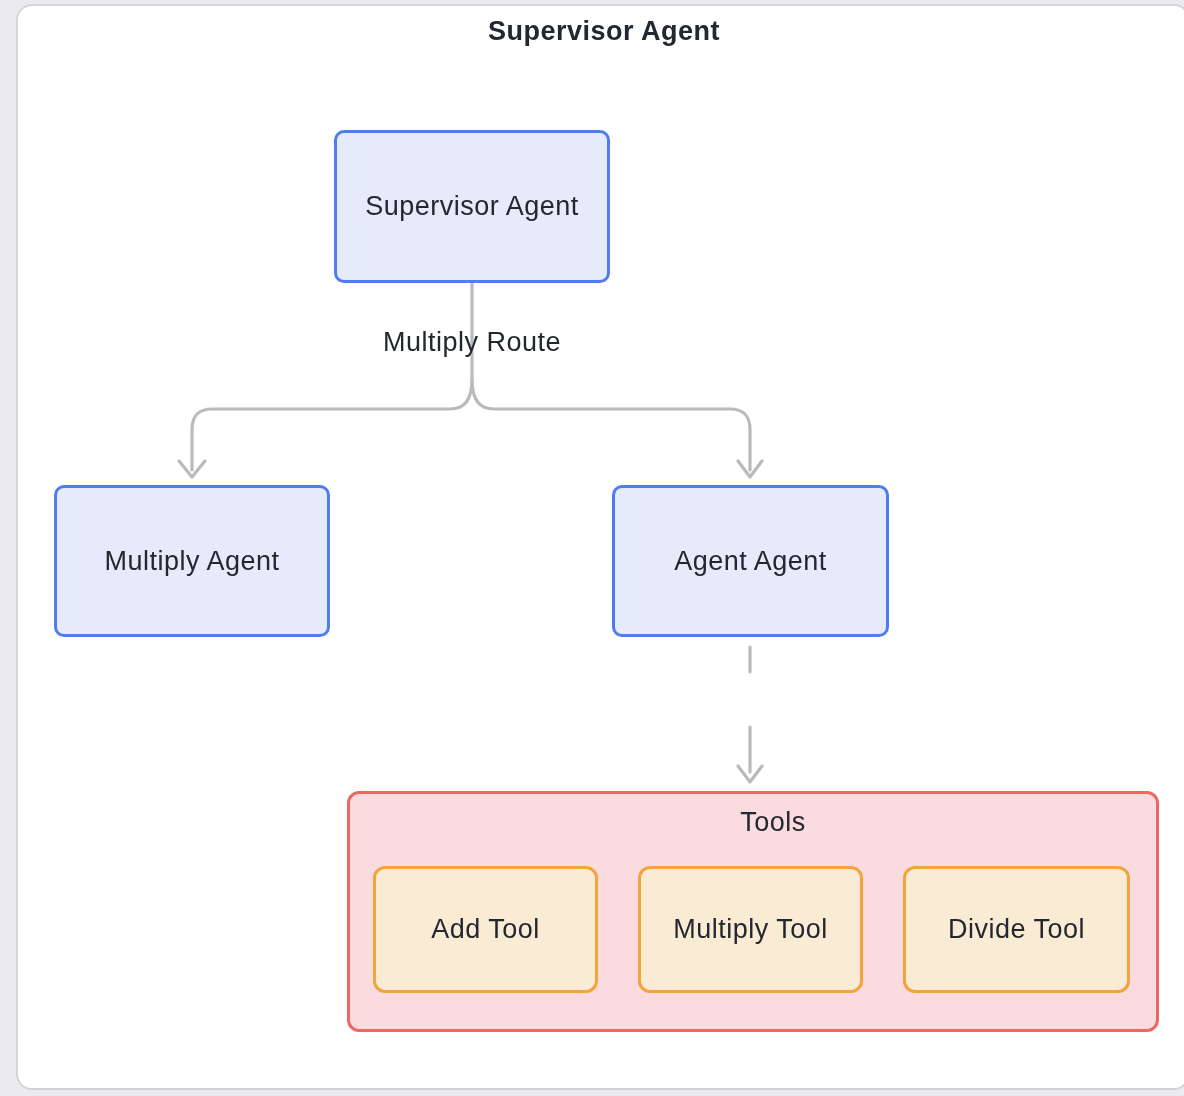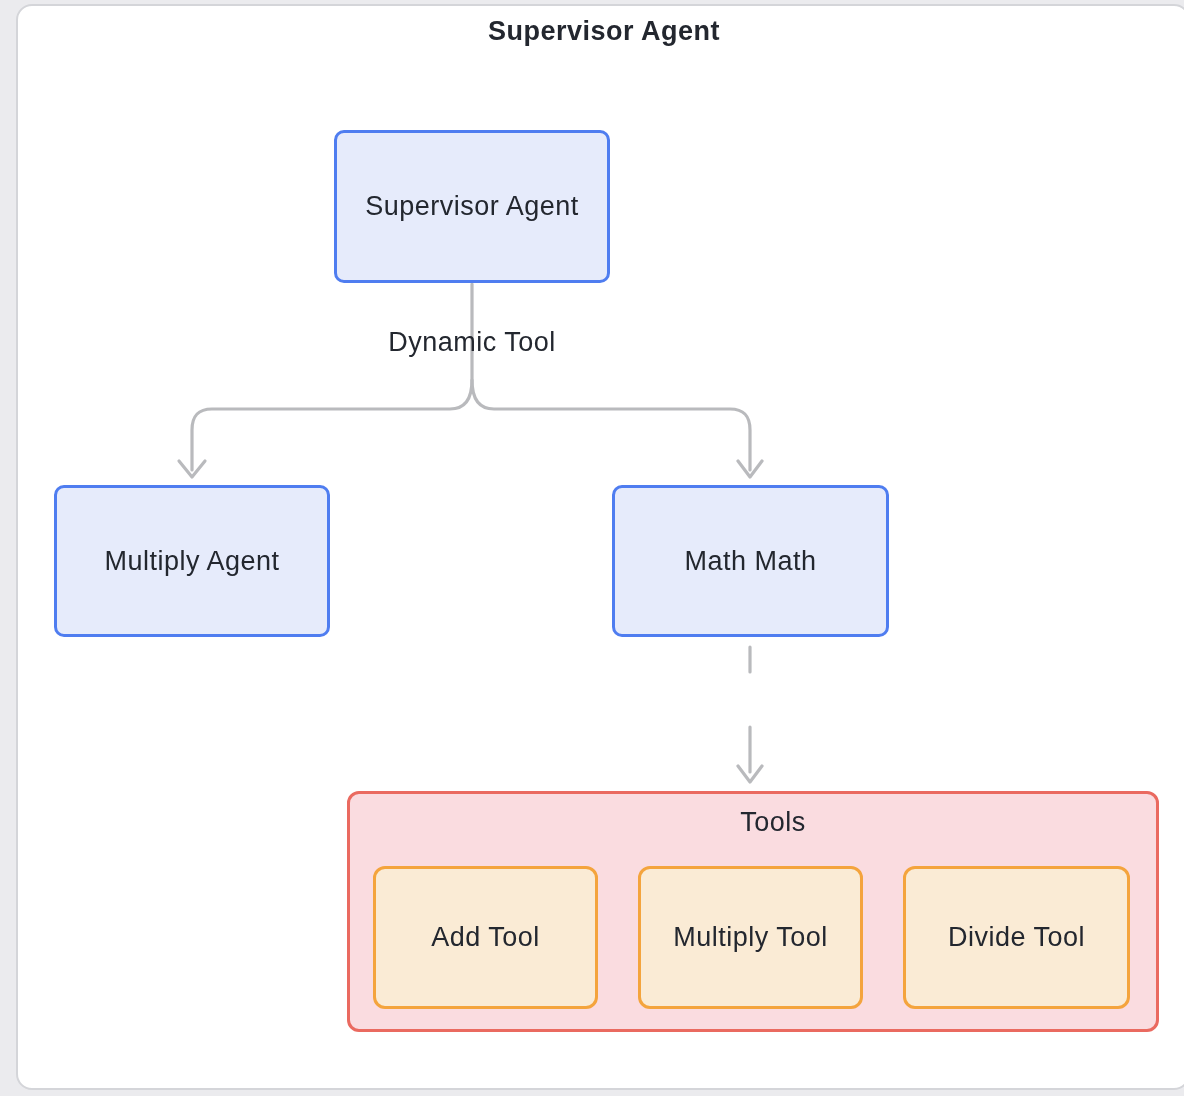--- a/index.html
+++ b/index.html
@@ -86,21 +86,21 @@
     left: 0; right: 0; top: 13px;
     text-align: center;
     font-size: 27px;
     letter-spacing: 0.5px;
     color: #23272f;
     padding-left: 40px;
   }
   .tool {
     position: absolute;
     top: 72px;
-    width: 225px; height: 143px;
+    width: 225px; height: 127px;
     background: #faebd5;
     border: 3.5px solid #f4a43d;
     border-radius: 12px;
     box-sizing: border-box;
     display: flex;
     align-items: center;
     justify-content: center;
     font-size: 27px;
     letter-spacing: 0.5px;
     color: #23272f;
@@ -128,28 +128,28 @@
 
     <path d="M738,647 L738,672"></path>
     <path d="M738,727 L738,772"></path>
     <polyline points="726,766 738,782 750,766"></polyline>
   </svg>
 
   <div class="node supervisor">
     <span>Supervisor Agent</span>
   </div>
 
-  <div class="edge-label dynamic">Dynamic Tool</div>
+  <div class="edge-label dynamic">Multiply Route</div>
 
   <div class="node research">
     <span>Multiply Agent</span>
   </div>
 
   <div class="node math">
-    <span>Math Math</span>
+    <span>Agent Agent</span>
   </div>
 
 
   <div class="tools">
     <div class="tools-title">Tools</div>
 
     <div class="tool add">
       <span>Add Tool</span>
     </div>
     <div class="tool multiply">

